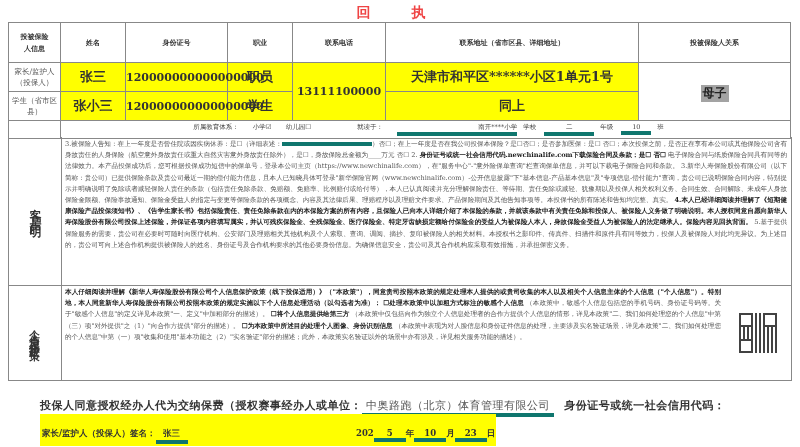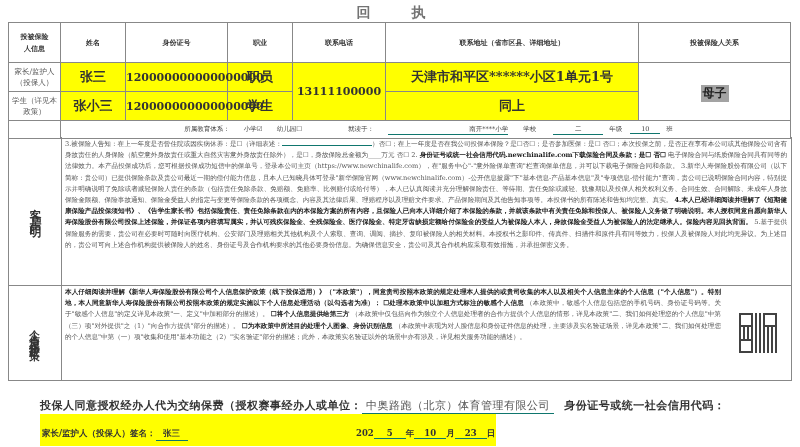--- a/index.html
+++ b/index.html
@@ -1,32 +1,32 @@
 <!DOCTYPE html>
 <html><head>
 <meta charset="utf-8">
 <style>
   html, body { margin:0; padding:0; background:#fff; }
   body { width:800px; height:447px; overflow:hidden; position:relative;
          font-family:"DejaVu Serif","Liberation Serif",serif; color:#222; }
   .title { position:absolute; top:4px; left:0; width:800px; text-align:center;
-           font-size:14px; font-weight:bold; letter-spacing:18px; color:#737373; }
+           font-size:14px; font-weight:bold; letter-spacing:18px; color:#ef4444; }
   table.info { position:absolute; left:8px; top:22px; width:782px; border-collapse:collapse; table-layout:fixed; }
   table.info td { border:1px solid #888; text-align:center; vertical-align:middle; padding:0; }
   .hdr td { height:39px; font-size:7px; color:#333; font-weight:bold; }
   .row td { height:28px; }
   .yl { background:#ffff00; }
   .rowlabel { font-size:7.5px; color:#555; line-height:11px;border-radius:7px; }
   .cell-val { font-size:11px; font-weight:bold; color:#333; }
   .cell-name { font-size:13px; font-weight:bold; color:#333; }
   .rel { display:inline-block; background:#a3a3a3; font-size:12px; font-weight:bold; padding:0 2px; }
   .school td { height:17px; font-size:6.5px; color:#444; }
   .school-line { text-align:center; }
   .school-line span { margin:0 6px; }
-  .ul { display:inline-block; border-bottom:1px solid #0f766e; min-width:50px; text-align:center; }
+  .ul { display:inline-block; border-bottom:4px solid #0f766e; min-width:50px; text-align:center; }
   .box { position:absolute; left:8px; width:782px; border:1px solid #888; border-top:none; }
   .side { position:absolute; left:0; top:0; bottom:0; width:52px; border-right:1px solid #888;
           display:flex; align-items:center; justify-content:center; }
   .side span { writing-mode:vertical-rl; font-size:12px; font-weight:bold; letter-spacing:6px; color:#333; }
   .side.small span { font-size:10.5px; letter-spacing:3px; }
   .content { position:absolute; left:56px; right:4px; top:2px; font-size:6.6px; line-height:11.2px; color:#555; text-align:justify; }
   .content b { color:#222; }
   .qr { position:absolute; right:14px; top:28px; width:38px; height:40px;
         background:
           repeating-linear-gradient(90deg,#222 0 2px,#fff 2px 4px),
@@ -69,34 +69,34 @@
   <tr class="row">
     <td class="rowlabel">家长/监护人（投保人）</td>
     <td class="yl cell-name">张三</td>
     <td class="yl cell-val">120000000000000000</td>
     <td class="yl cell-name">职员</td>
     <td class="yl cell-val" rowspan="2">13111100000</td>
     <td class="yl cell-name">天津市和平区******小区1单元1号</td>
     <td rowspan="2"><span class="rel">母子</span></td>
   </tr>
   <tr class="row">
-    <td class="rowlabel">学生（详见本政策）</td>
+    <td class="rowlabel">学生（省市区县）</td>
     <td class="yl cell-name">张小三</td>
     <td class="yl cell-val">120000000000000000</td>
     <td class="yl cell-name">学生</td>
     <td class="yl cell-name">同上</td>
   </tr>
   <tr class="school">
     <td></td>
     <td colspan="6" class="school-line">
       <span>所属教育体系：</span>
       <span>小学☑</span>
       <span>幼儿园☐</span>
       <span style="margin-left:38px">就读于：</span>
-      <span class="ul" style="min-width:120px;text-align:right">南开****小学</span><span style="margin:9px">学校</span>
+      <span class="ul" style="min-width:120px;text-align:right">南开****小学</span><span style="margin:0">学校</span>
       <span class="ul">二</span><span style="margin:0">年级</span>
       <span class="ul" style="min-width:30px">10</span><span style="margin:0">班</span>
     </td>
   </tr>
 </tbody>
   </table>
 
 <div class="box" style="top:137px;height:148px;">
   <div class="side">
       <span>客户声明</span>

